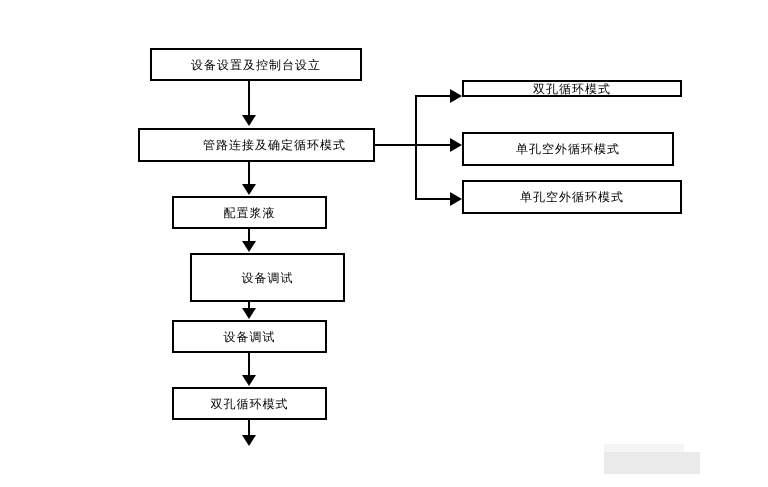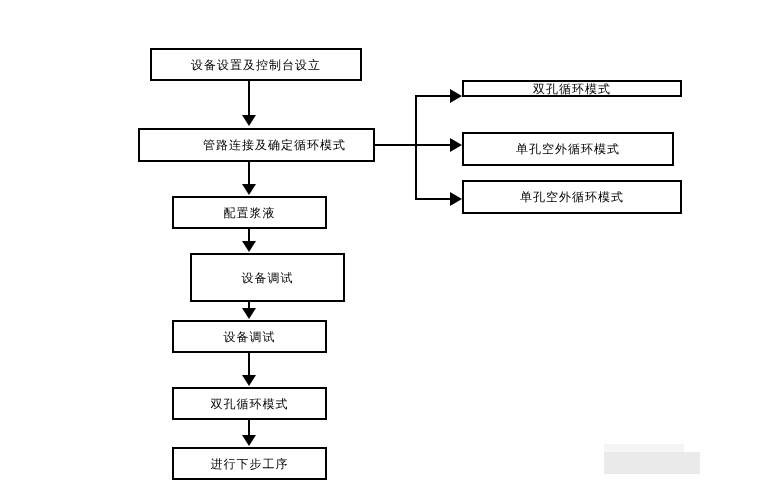--- a/index.html
+++ b/index.html
@@ -140,19 +140,18 @@
 
   <div class="hline" style="left:415px; top:198px; width:37px;"></div>
   <div class="arrow-right" style="left:450px; top:192px;"></div>
 
   <div class="node" id="n-setup">设备设置及控制台设立</div>
   <div class="node" id="n-pipe">管路连接及确定循环模式</div>
   <div class="node" id="n-slurry">配置浆液</div>
   <div class="node" id="n-debug">设备调试</div>
   <div class="node" id="n-grout">设备调试</div>
   <div class="node" id="n-done">双孔循环模式</div>
-  <div class="node" id="n-next">进行下步工序</div>
 
   <div class="node" id="n-mode1">双孔循环模式</div>
   <div class="node" id="n-mode2">单孔空外循环模式</div>
   <div class="node" id="n-mode3">单孔空外循环模式</div>
 
 </div>
 
 </body></html>

